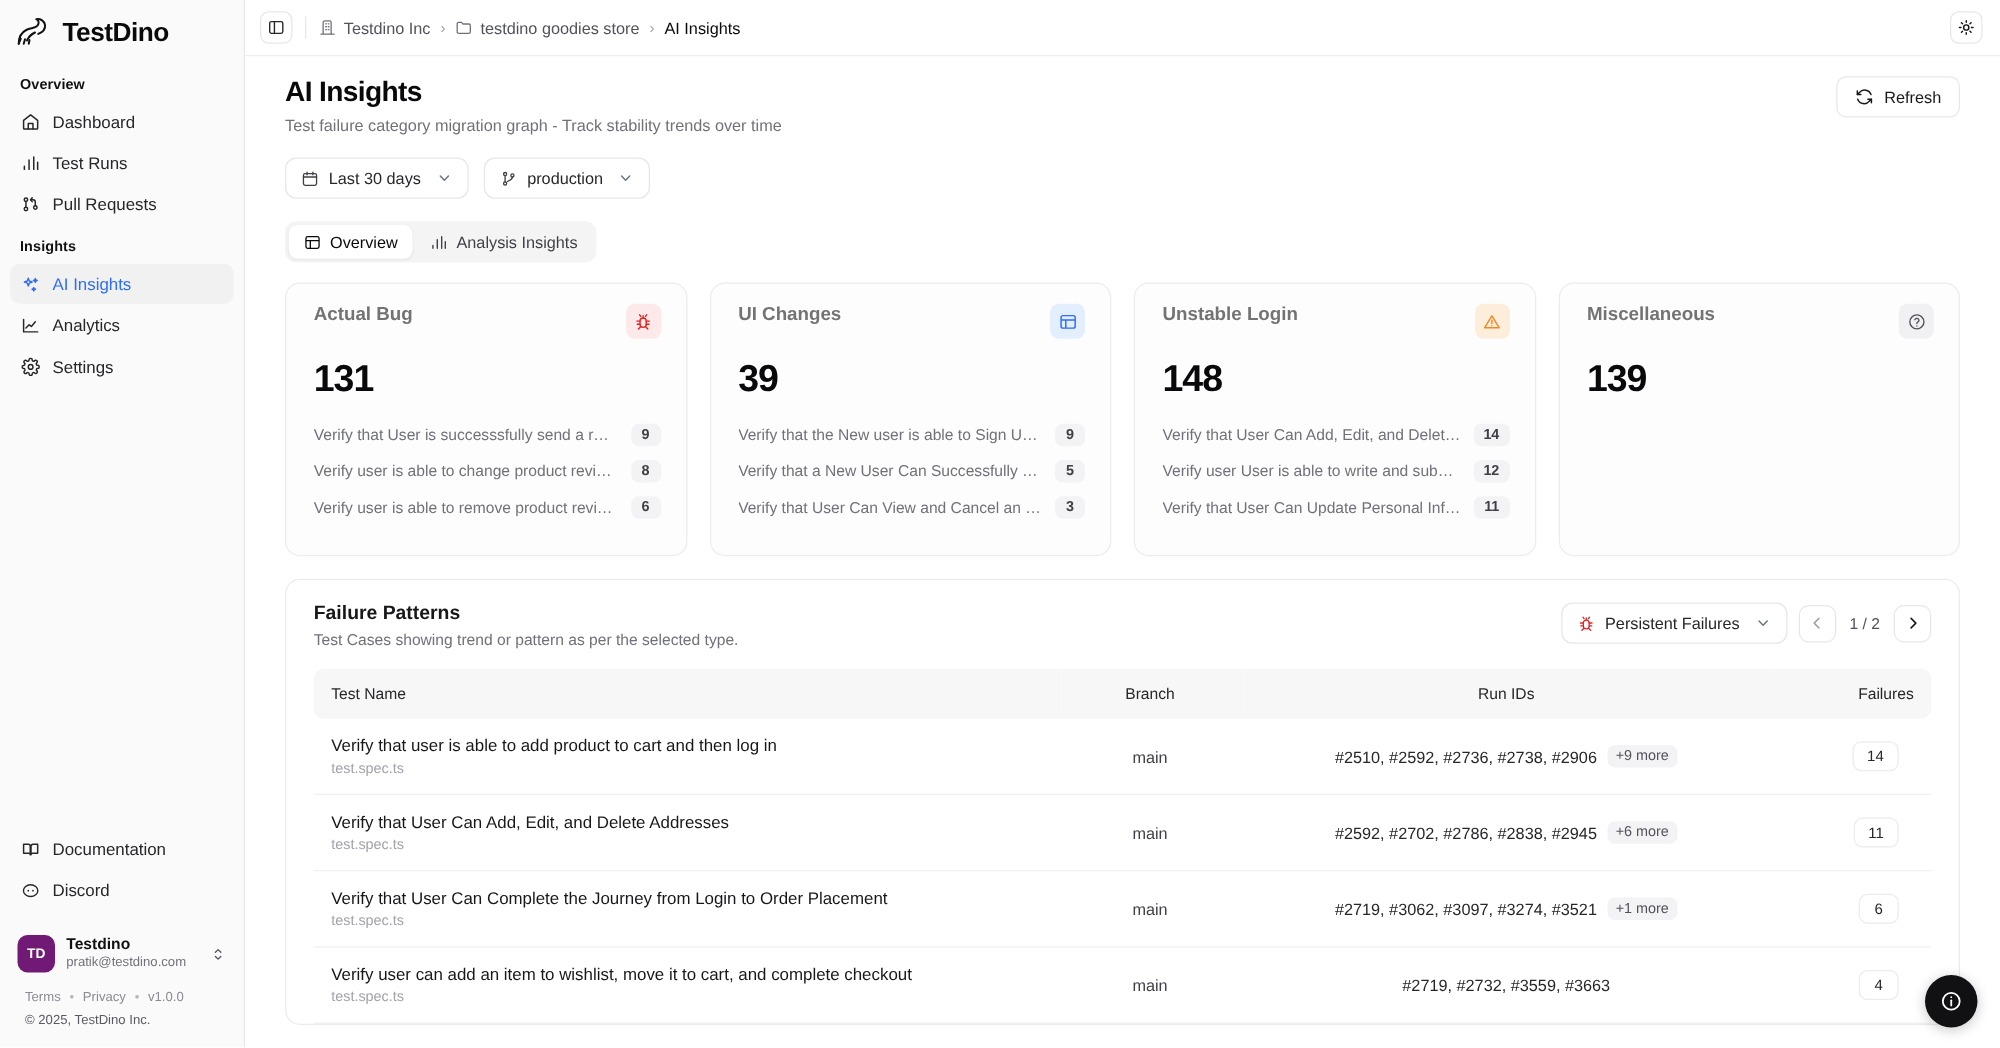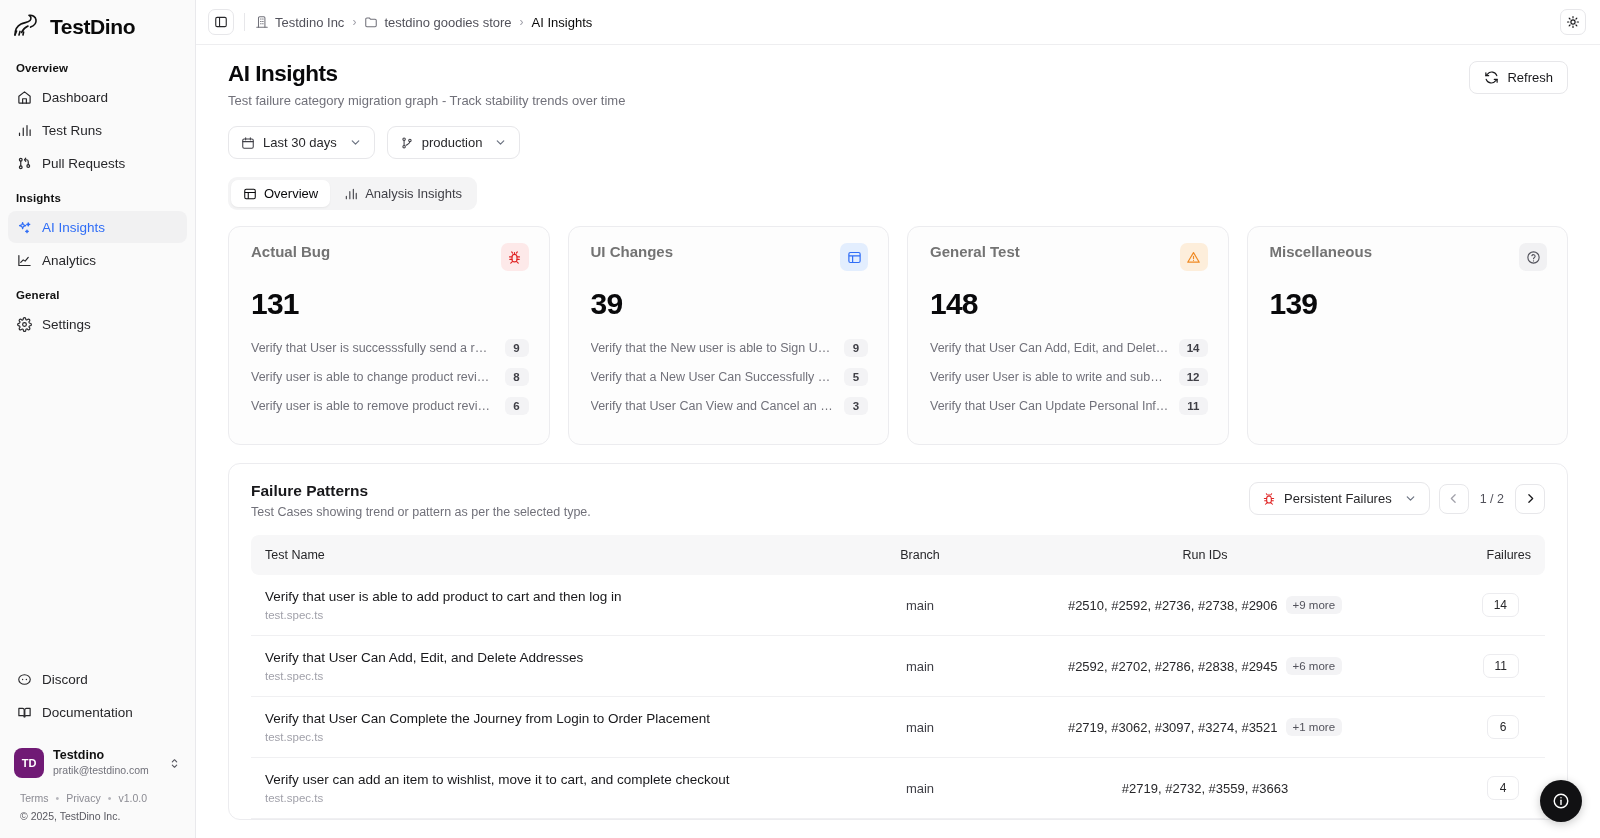--- a/index.html
+++ b/index.html
@@ -237,51 +237,50 @@
       <div class="nav-item">
         <span class="ic">
           <svg width="15" height="15" viewBox="0 0 24 24" fill="none" stroke="#27272a" stroke-width="1.9" stroke-linecap="round" stroke-linejoin="round">
               <path d="M3 4v16h18"></path>
               <path d="M6 15l4-4 3 2 5-6"></path>
             </svg>
         </span>
         <span>Analytics</span>
       </div>
 
-      <div class="nav-section">General</div>
       <div class="nav-item">
         <span class="ic">
           <svg width="15" height="15" viewBox="0 0 24 24" fill="none" stroke="#27272a" stroke-width="1.9" stroke-linecap="round" stroke-linejoin="round">
               <circle cx="12" cy="12" r="3"></circle>
               <path d="M19.4 15a1.6 1.6 0 0 0 .3 1.8l.1.1a2 2 0 1 1-2.8 2.8l-.1-.1a1.6 1.6 0 0 0-1.8-.3 1.6 1.6 0 0 0-1 1.5V21a2 2 0 1 1-4 0v-.1A1.6 1.6 0 0 0 9 19.4a1.6 1.6 0 0 0-1.8.3l-.1.1a2 2 0 1 1-2.8-2.8l.1-.1a1.6 1.6 0 0 0 .3-1.8 1.6 1.6 0 0 0-1.5-1H3a2 2 0 1 1 0-4h.1A1.6 1.6 0 0 0 4.6 9a1.6 1.6 0 0 0-.3-1.8l-.1-.1a2 2 0 1 1 2.8-2.8l.1.1a1.6 1.6 0 0 0 1.8.3H9a1.6 1.6 0 0 0 1-1.5V3a2 2 0 1 1 4 0v.1a1.6 1.6 0 0 0 1 1.5 1.6 1.6 0 0 0 1.8-.3l.1-.1a2 2 0 1 1 2.8 2.8l-.1.1a1.6 1.6 0 0 0-.3 1.8V9a1.6 1.6 0 0 0 1.5 1H21a2 2 0 1 1 0 4h-.1a1.6 1.6 0 0 0-1.5 1z"></path>
             </svg>
         </span>
         <span>Settings</span>
       </div>
     </nav>
 
     <div class="sidebar-bottom">
+      <div class="nav-item">
+        <span class="ic">
+          <svg width="15" height="15" viewBox="0 0 24 24" fill="none" stroke="#27272a" stroke-width="1.9" stroke-linecap="round" stroke-linejoin="round">
+              <path d="M3 5.5h6a2.5 2.5 0 0 1 2.5 2.5v11A2 2 0 0 0 9.5 17H3z"></path>
+              <path d="M21 5.5h-6A2.5 2.5 0 0 0 12.5 8v11a2 2 0 0 1 2-2H21z"></path>
+            </svg>
+        </span>
+        <span>Documentation</span>
+      </div>
       <div class="nav-item">
         <span class="ic">
           <svg width="15" height="15" viewBox="0 0 24 24" fill="none" stroke="#27272a" stroke-width="1.8" stroke-linecap="round" stroke-linejoin="round">
               <ellipse cx="12" cy="12" rx="9.2" ry="7.6"></ellipse>
               <circle cx="9" cy="12" r="1.1" fill="#27272a" stroke="none"></circle>
               <circle cx="15" cy="12" r="1.1" fill="#27272a" stroke="none"></circle>
             </svg>
         </span>
         <span>Discord</span>
-      </div>
-      <div class="nav-item">
-        <span class="ic">
-          <svg width="15" height="15" viewBox="0 0 24 24" fill="none" stroke="#27272a" stroke-width="1.9" stroke-linecap="round" stroke-linejoin="round">
-              <path d="M3 5.5h6a2.5 2.5 0 0 1 2.5 2.5v11A2 2 0 0 0 9.5 17H3z"></path>
-              <path d="M21 5.5h-6A2.5 2.5 0 0 0 12.5 8v11a2 2 0 0 1 2-2H21z"></path>
-            </svg>
-        </span>
-        <span>Documentation</span>
       </div>
 
       <div class="user-card">
         <div class="avatar">TD</div>
         <div>
           <div class="user-name">Testdino</div>
           <div class="user-mail">pratik@testdino.com</div>
         </div>
         <span class="updown">
           <svg width="13" height="13" viewBox="0 0 24 24" fill="none" stroke="#52525b" stroke-width="2" stroke-linecap="round" stroke-linejoin="round">
@@ -472,21 +471,21 @@
             </div>
             <div class="card-row">
               <span class="card-row-label">Verify that User Can View and Cancel an …</span>
               <span class="pill">3</span>
             </div>
           </div>
         </div>
 
         <div class="card">
           <div class="card-head">
-            <span class="card-title">General Test</span>
+            <span class="card-title">Unstable Login</span>
             <span class="card-icon ci-amber">
               <svg width="15" height="15" viewBox="0 0 24 24" fill="none" stroke="#f08a24" stroke-width="1.9" stroke-linecap="round" stroke-linejoin="round">
                   <path d="M12 4.2L2.8 19.5h18.4z"></path>
                   <path d="M12 10v4M12 16.8v.1"></path>
                 </svg>
             </span>
           </div>
           <div class="card-value">148</div>
           <div class="card-list">
             <div class="card-row">

